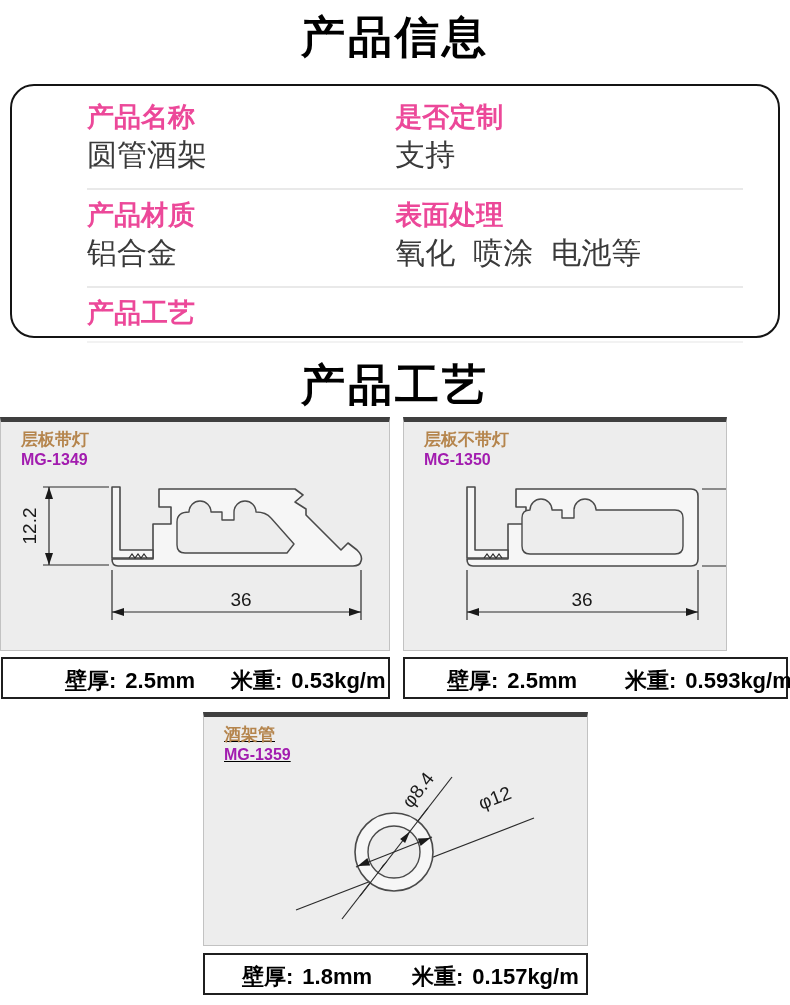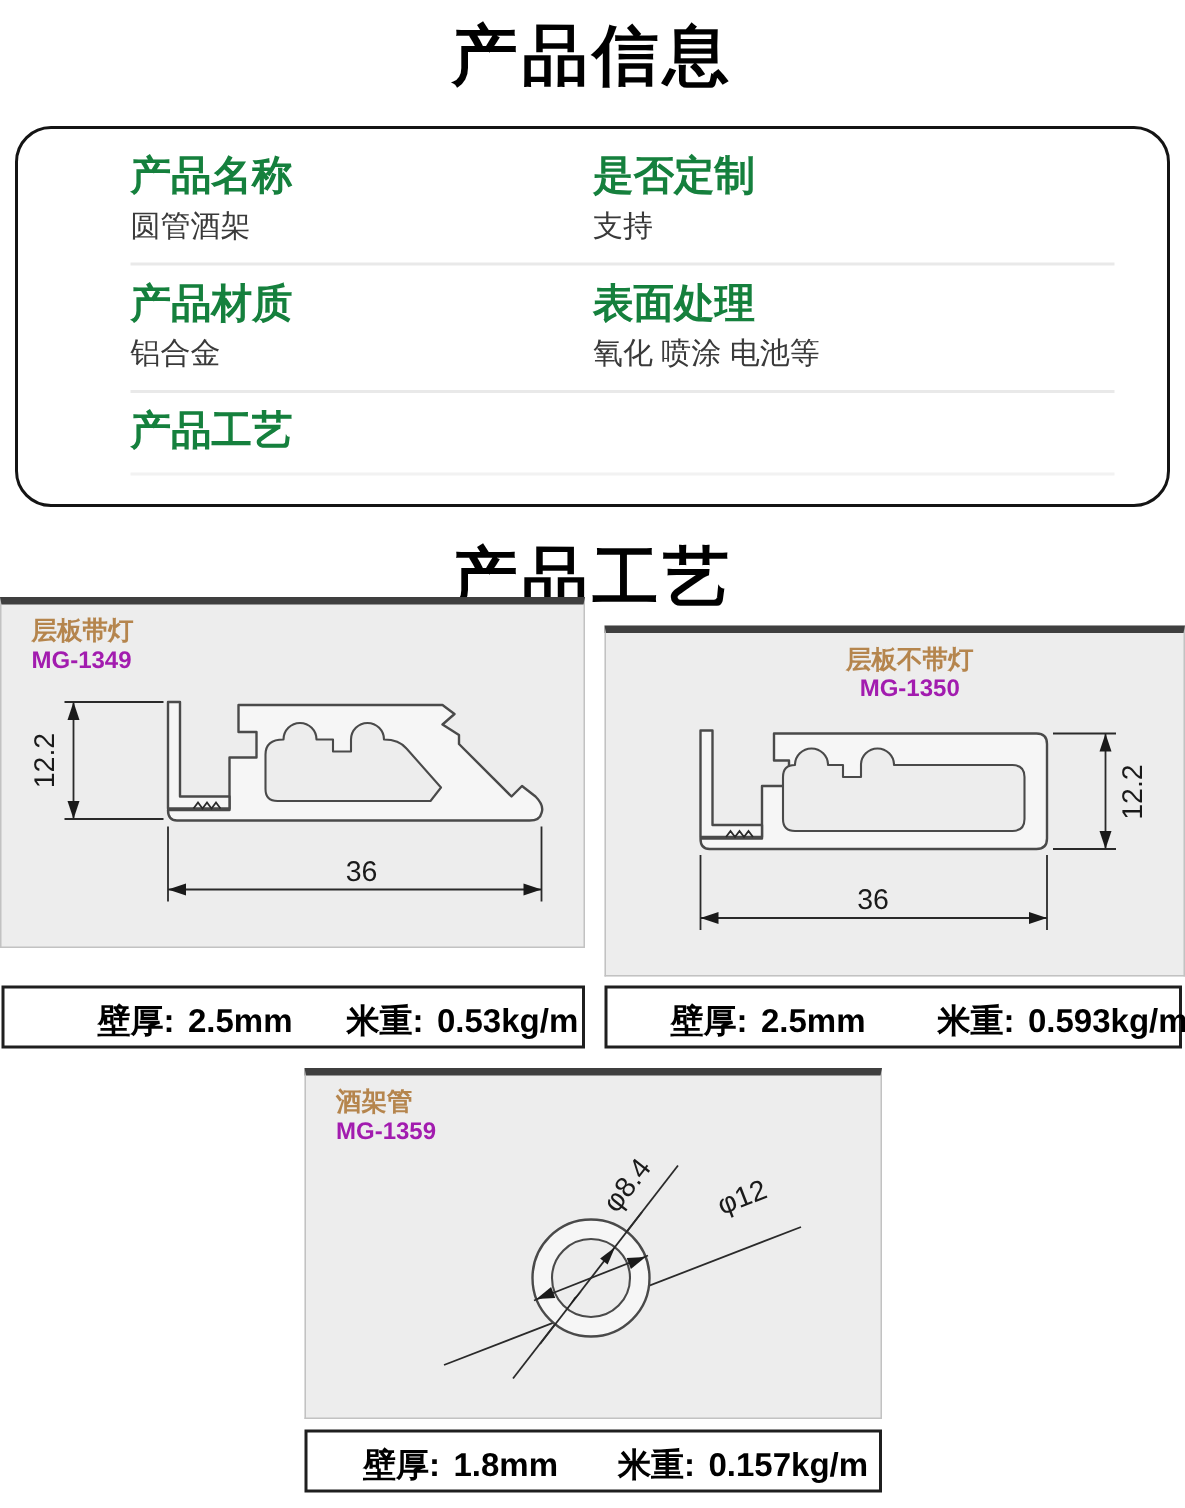--- a/index.html
+++ b/index.html
@@ -11,29 +11,29 @@
   #title-info { top:8px; }
   #title-spec { top:356px; }
 
   
   .info-box { position:absolute; left:10px; top:84px; width:770px; height:254px;
     border:2px solid #141414; border-radius:24px; background:#fff; padding:6px 35px 0 75px; }
   .info-row { display:flex; padding:9px 0 11px 0; border-bottom:2px solid #e9e9e9; }
   .info-row:last-child { border-bottom:2px solid #f2f2f2; }
   .info-cell { width:47%; }
   .info-cell.wide { width:100%; }
-  .info-label { font-size:27px; font-weight:bold; color:#15803d; line-height:1.25; }
-  .info-value { font-size:20px; font-weight:400; color:#3a3a3a; line-height:1.3; margin-top:3px; }
+  .info-label { font-size:27px; font-weight:bold; color:#ec4899; line-height:1.25; }
+  .info-value { font-size:30px; font-weight:400; color:#3a3a3a; line-height:1.3; margin-top:3px;font-family:Liberation Mono, monospace; }
 
   
   .panel { position:absolute; background:#ededed; border:1px solid #c2c2c2;
     border-top:5px solid #3f3f3f; overflow:hidden; }
-  #panel-1 { left:0; top:398px; width:390px; height:234px; }
-  #panel-2 { left:403px; top:417px; width:387px; height:234px;text-align:center; }
-  #panel-3 { left:203px; top:712px; width:385px; height:234px; }
+  #panel-1 { left:0; top:417px; width:390px; height:234px; }
+  #panel-2 { left:403px; top:417px; width:324px; height:234px; }
+  #panel-3 { left:203px; top:712px; width:385px; height:234px;text-decoration:underline; }
   .panel-name { color:#b5854d; font-size:17px; font-weight:bold; padding:7px 0 0 20px; line-height:1.25; }
   .panel-model { color:#a21caf; font-size:16px; font-weight:bold; padding:0 0 0 20px; line-height:1.2; }
   .panel svg { position:absolute; left:0; }
 
   
   .spec-bar { position:absolute; height:42px; background:#fff; border:2px solid #1f1f1f; }
   #bar-1 { left:1px;  top:657px; width:389px; }
   #bar-2 { left:403px; top:657px; width:385px; }
   #bar-3 { left:203px; top:953px; width:385px; }
   .spec-item { position:absolute; top:7px; font-size:22px; font-weight:bold; color:#000; white-space:nowrap; }

